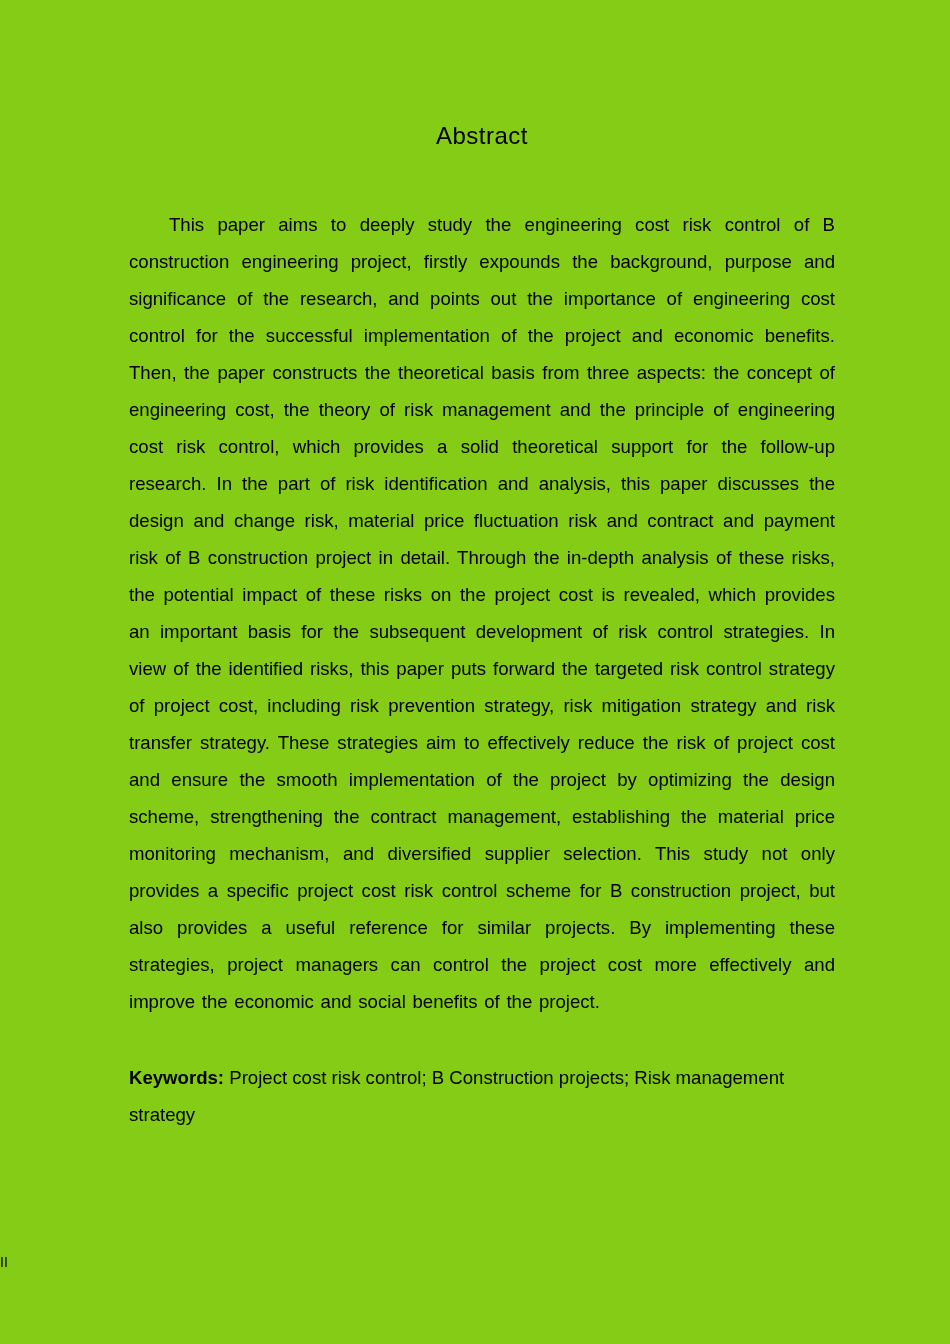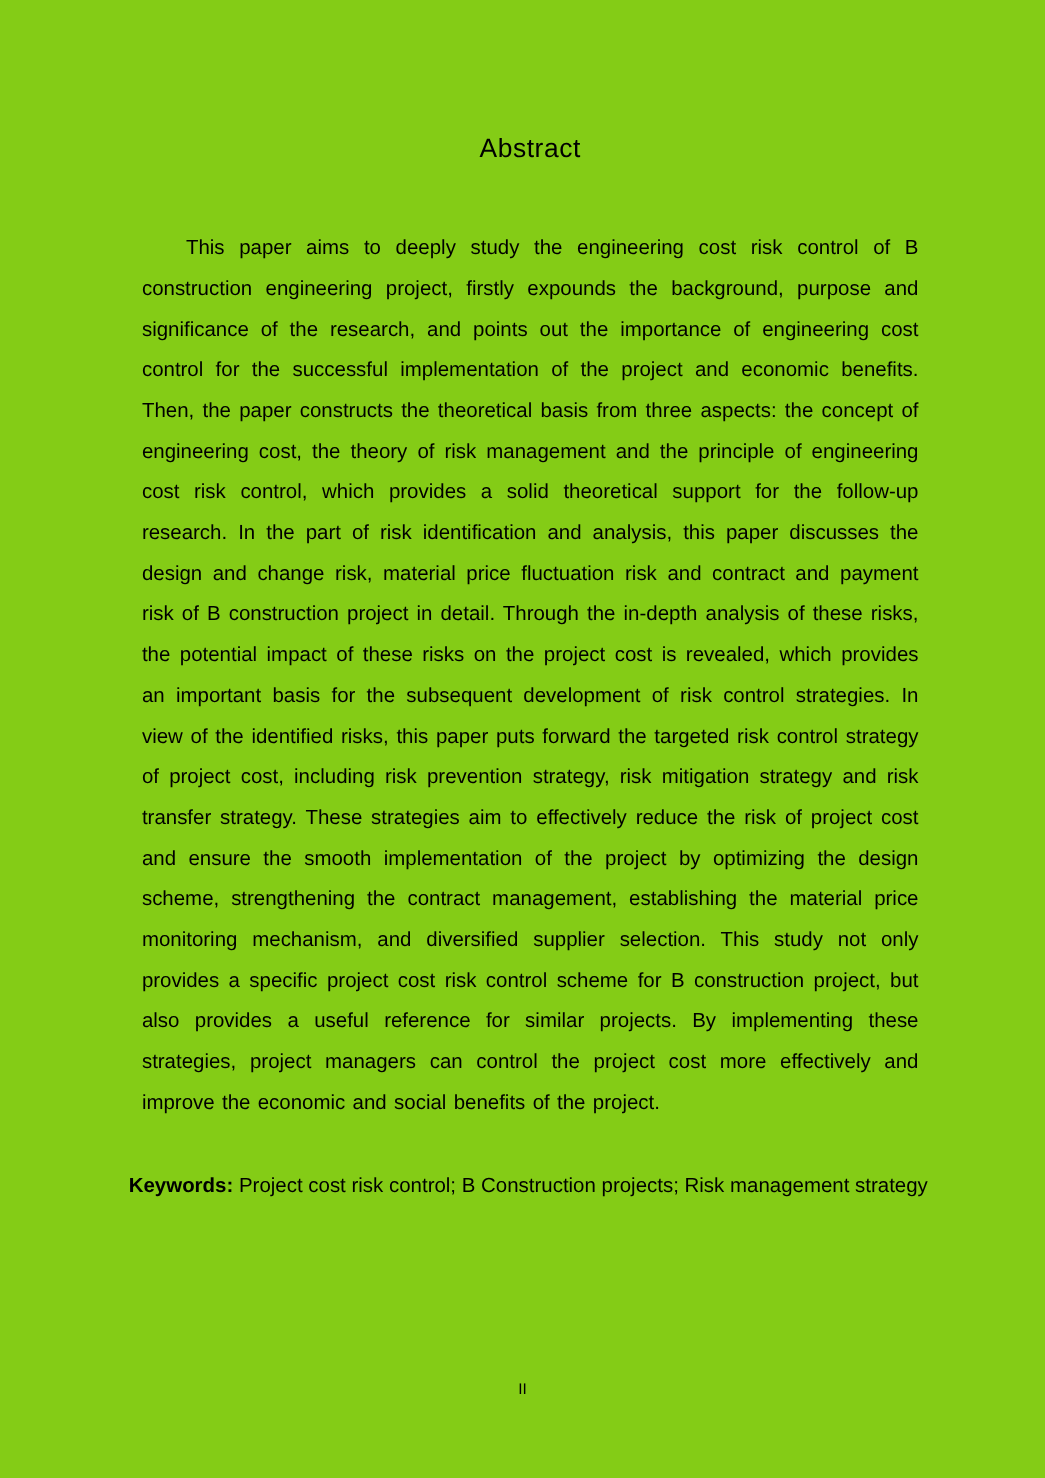--- a/index.html
+++ b/index.html
@@ -33,35 +33,35 @@
   .abstract-body {
     margin: 16px;
     margin-top: 56px;
     font-size: 18.6px;
     line-height: 37px;
     text-align: justify;
     text-indent: 40px;
     word-spacing: 1.5px;
   }
   .keywords-line {
-    margin: 4px;
+    margin: 16px;
     margin-top: 39px;
     font-size: 18.6px;
     line-height: 37px;
     text-align: left;
   }
   .keywords-label {
     font-weight: 700;
   }
   .page-number {
     position: absolute;
     left: 0;
     width: 100%;
     bottom: 74px;
-    text-align: center;
+    text-align: left;
     font-size: 14px;
   }
 </style>
 </head>
 <body>
 
 <div class="page">
   <div class="content">
     <h1 class="doc-title">Abstract</h1>
 

